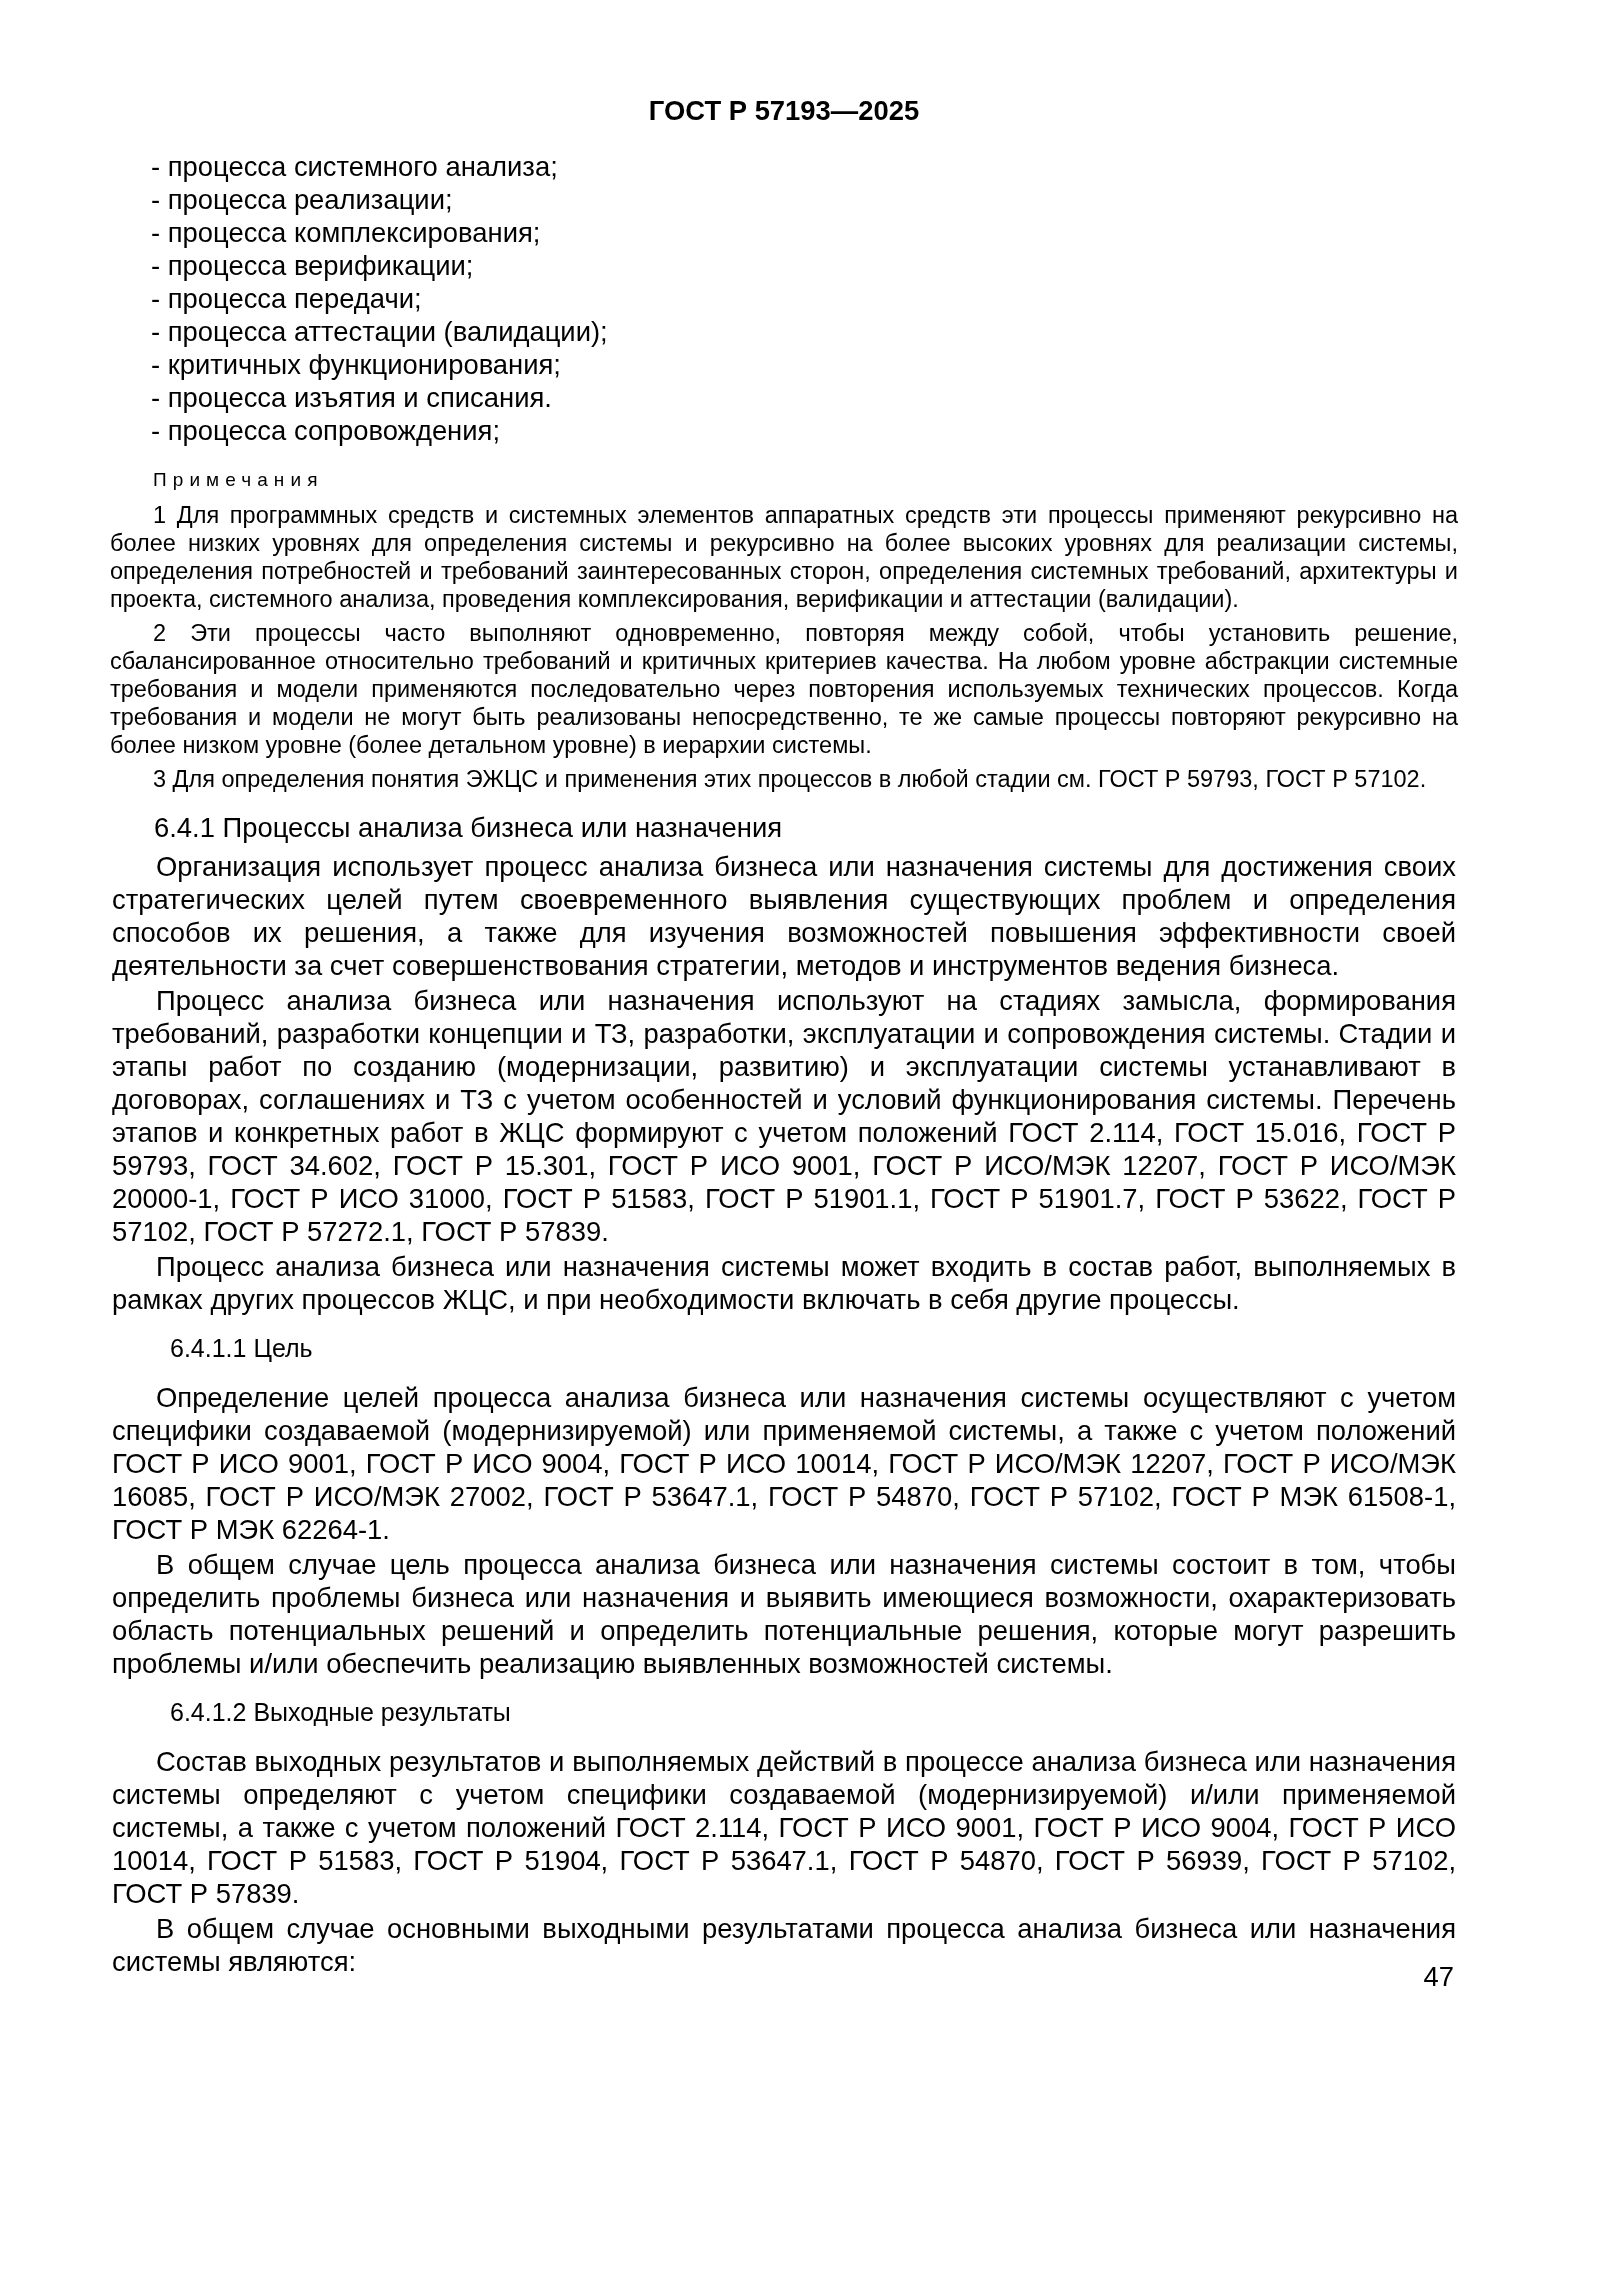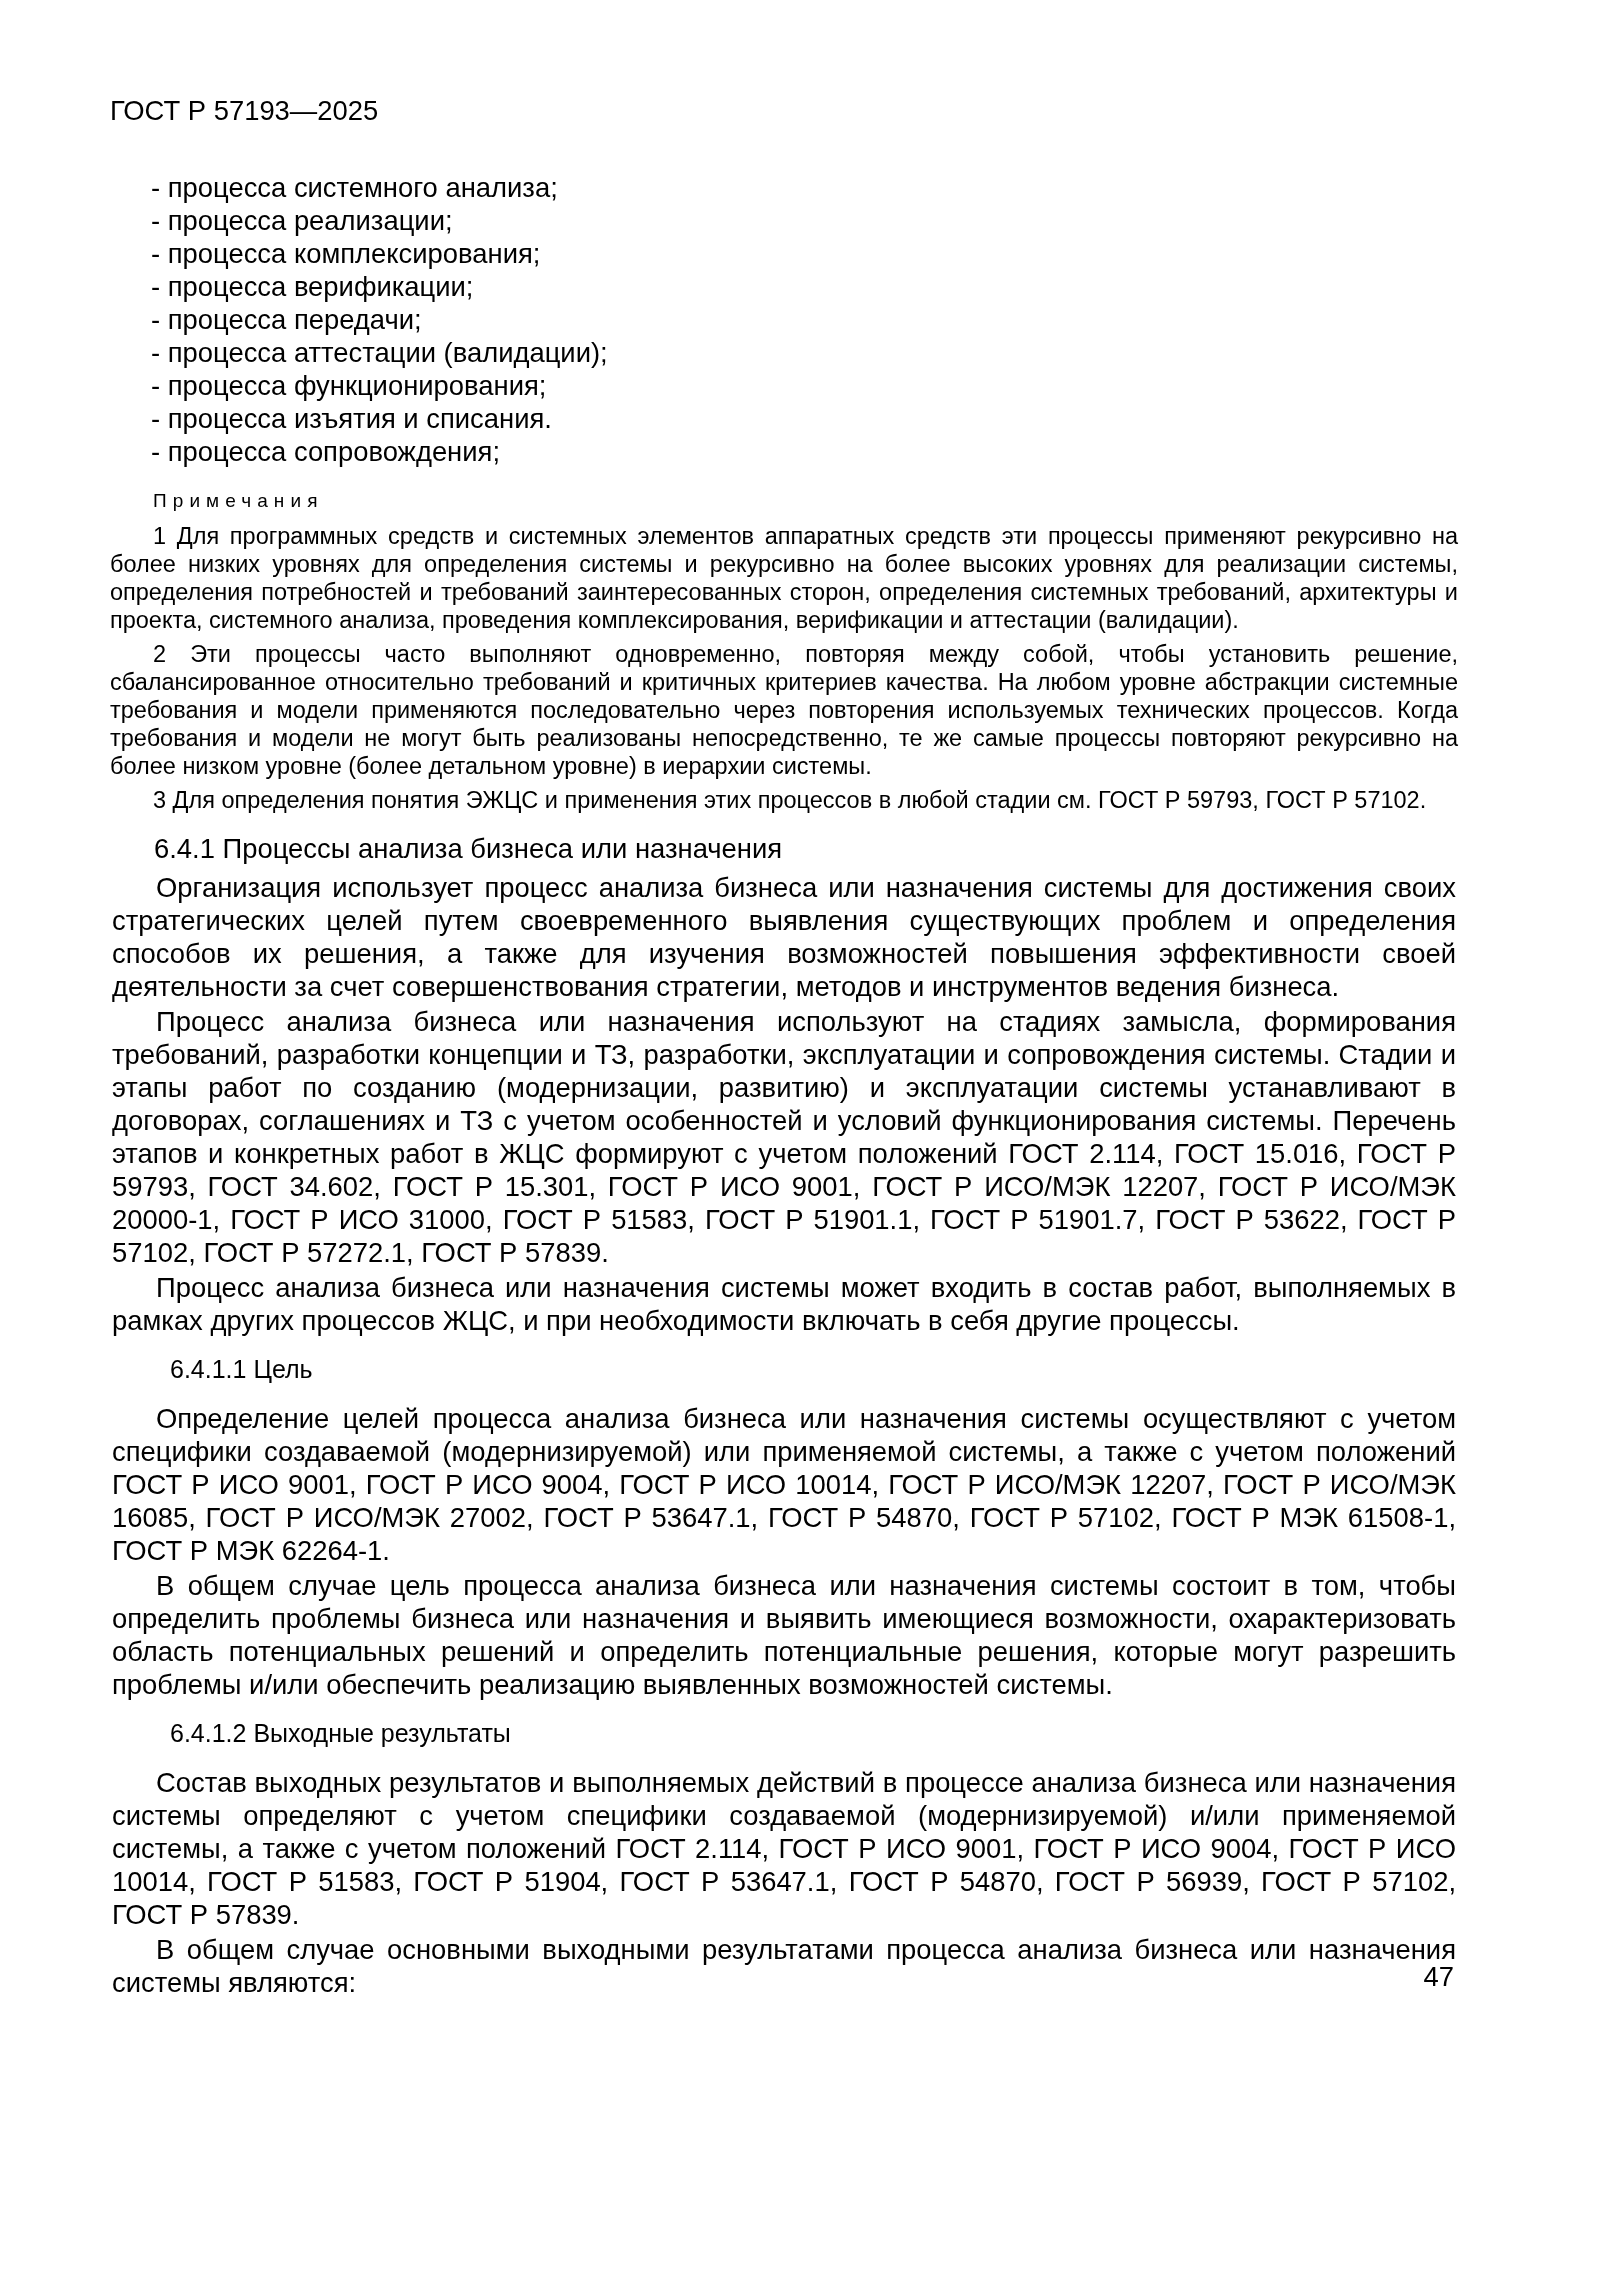--- a/index.html
+++ b/index.html
@@ -16,25 +16,25 @@
     background: #ffffff;
     overflow: hidden;
   }
   .content {
     position: absolute;
     left: 110px;
     top: 94px;
     width: 1348px;
   }
   .doc-header {
-    text-align: left;
-    font-weight: normal;
+    text-align: center;
+    font-weight: bold;
     font-size: 27.4px;
     line-height: 33px;
-    margin-bottom: 44px;
+    margin-bottom: 23px;
   }
   .dash-list {
     margin: 0 0 17.6px 0;
   }
   .dash-list .li {
     padding-left: 41px;
     font-size: 27.4px;
     line-height: 33px;
   }
   .notes {
@@ -90,21 +90,21 @@
 
     <div class="doc-header">ГОСТ Р 57193—2025</div>
 
     <div class="dash-list">
       <div class="li">- процесса системного анализа;</div>
       <div class="li">- процесса реализации;</div>
       <div class="li">- процесса комплексирования;</div>
       <div class="li">- процесса верификации;</div>
       <div class="li">- процесса передачи;</div>
       <div class="li">- процесса аттестации (валидации);</div>
-      <div class="li">- процесса функционирования;</div>
+      <div class="li">- критичных функционирования;</div>
       <div class="li">- процесса изъятия и списания.</div>
       <div class="li">- процесса сопровождения;</div>
     </div>
 
     <div class="notes">
       <div class="notes-title">Примечания</div>
       <p class="note-p">1 Для программных средств и системных элементов аппаратных средств эти процессы применяют рекурсивно на более низких уровнях для определения системы и рекурсивно на более высоких уровнях для реализации системы, определения потребностей и требований заинтересованных сторон, определения системных требований, архитектуры и проекта, системного анализа, проведения комплексирования, верификации и аттестации (валидации).</p>
       <p class="note-p">2 Эти процессы часто выполняют одновременно, повторяя между собой, чтобы установить решение, сбалансированное относительно требований и критичных критериев качества. На любом уровне абстракции системные требования и модели применяются последовательно через повторения используемых технических процессов. Когда требования и модели не могут быть реализованы непосредственно, те же самые процессы повторяют рекурсивно на более низком уровне (более детальном уровне) в иерархии системы.</p>
       <p class="note-p">3 Для определения понятия ЭЖЦС и применения этих процессов в любой стадии см. ГОСТ Р 59793, ГОСТ Р 57102.</p>
     </div>

